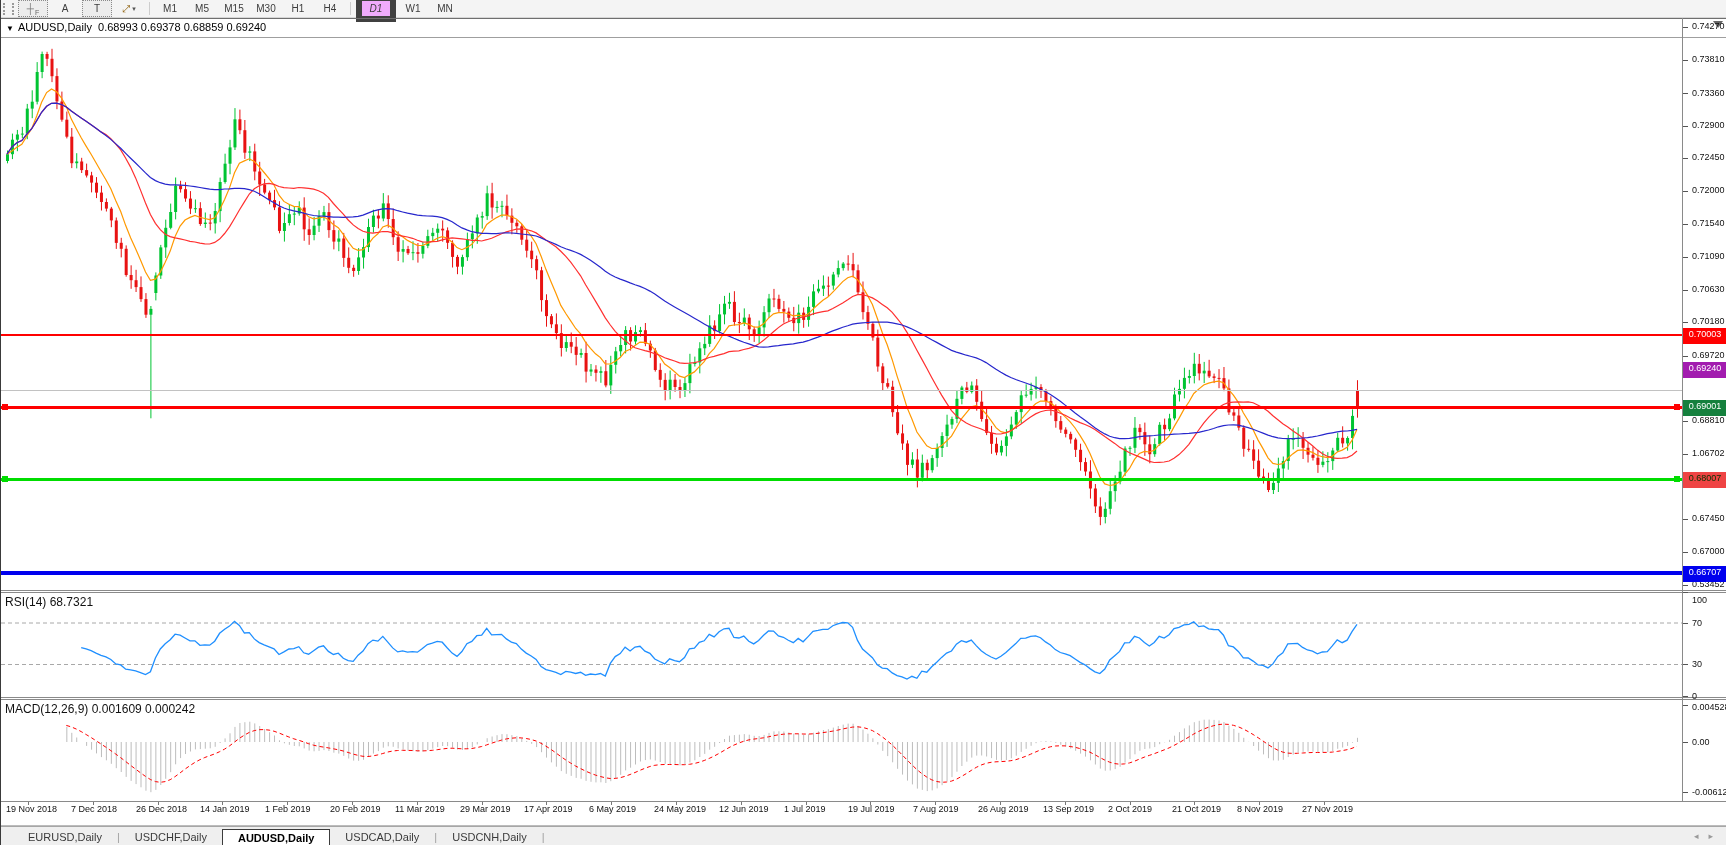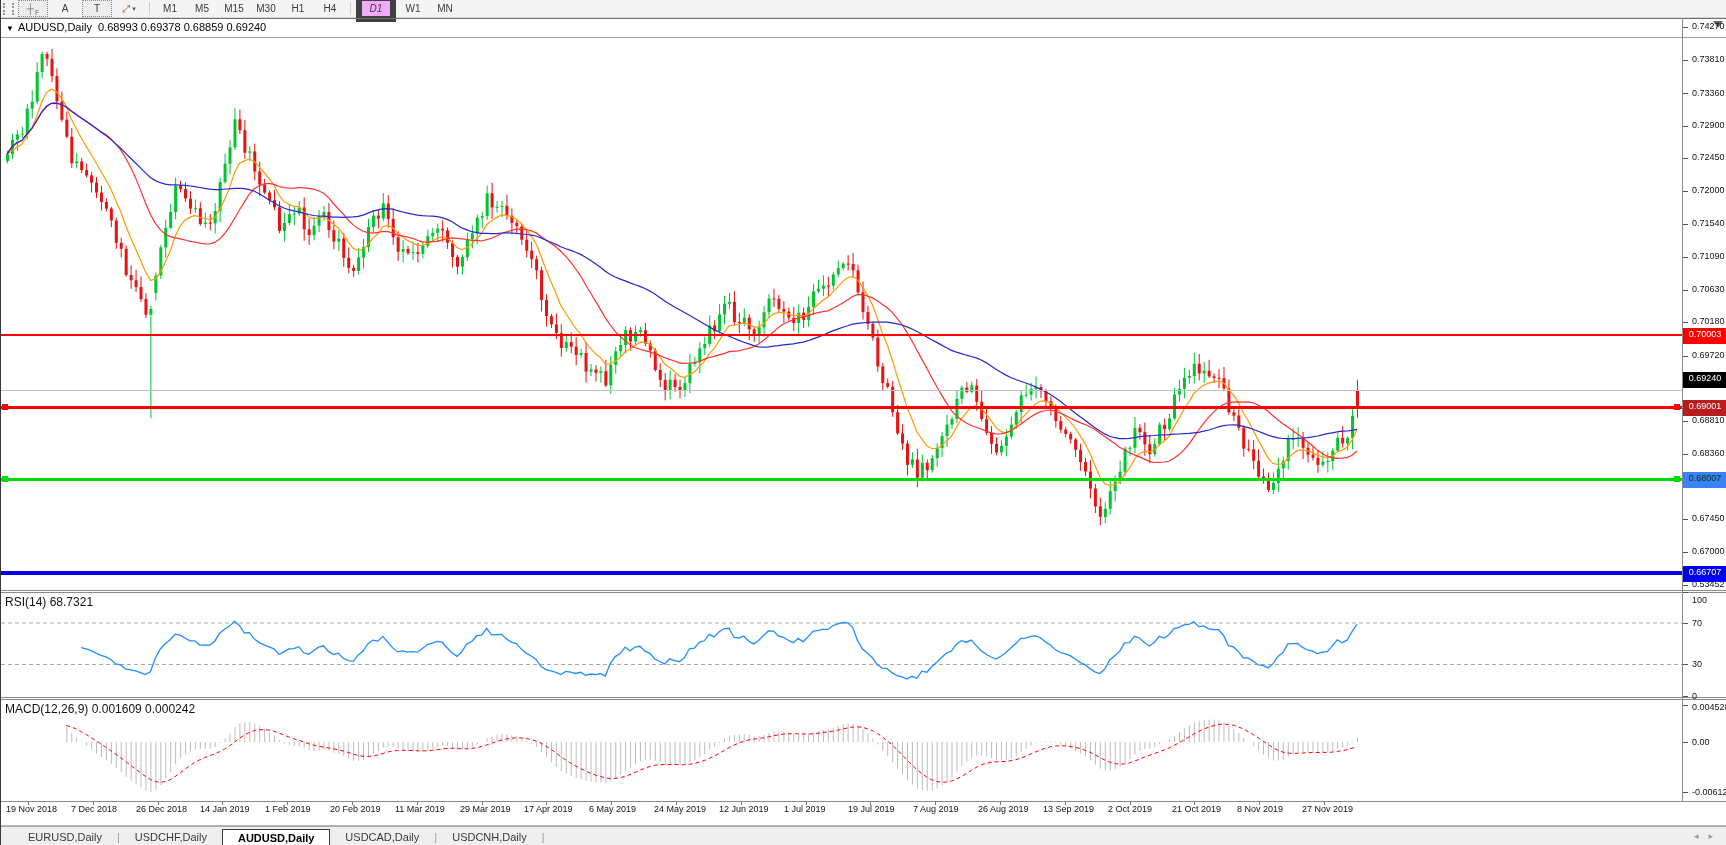--- a/index.html
+++ b/index.html
@@ -956,34 +956,34 @@
       <div class="axlab" style="top:251px;">0.71090</div>
       <div class="tickdash" style="top:290px;"></div>
       <div class="axlab" style="top:284px;">0.70630</div>
       <div class="tickdash" style="top:322px;"></div>
       <div class="axlab" style="top:316px;">0.70180</div>
       <div class="tickdash" style="top:356px;"></div>
       <div class="axlab" style="top:350px;">0.69720</div>
       <div class="tickdash" style="top:421px;"></div>
       <div class="axlab" style="top:415px;">0.68810</div>
       <div class="tickdash" style="top:454px;"></div>
-      <div class="axlab" style="top:448px;">0.68360</div>
+      <div class="axlab" style="top:448px;">1.06702</div>
       <div class="tickdash" style="top:486px;"></div>
       <div class="axlab" style="top:480px;">0.67910</div>
       <div class="tickdash" style="top:519px;"></div>
       <div class="axlab" style="top:513px;">0.67450</div>
       <div class="tickdash" style="top:552px;"></div>
       <div class="axlab" style="top:546px;">0.67000</div>
       <div class="tickdash" style="top:585px;"></div>
       <div class="axlab" style="top:579px;">0.53452</div>
       <div class="tag" style="top:328px;background:#ff0000;color:#ffffff;">0.70003</div>
-      <div class="tag" style="top:400px;background:#b91c1c;color:#ffffff;">0.69001</div>
-      <div class="tag" style="top:472px;background:#3b82f6;color:#003300;">0.68007</div>
+      <div class="tag" style="top:400px;background:#15803d;color:#ffffff;">0.69001</div>
+      <div class="tag" style="top:472px;background:#ef4444;color:#003300;">0.68007</div>
       <div class="tag" style="top:566px;background:#0000ee;color:#ffffff;">0.66707</div>
-      <div class="tag" style="top:372px;background:#000000;color:#ffffff;">0.69240</div>
+      <div class="tag" style="top:362px;background:#a21caf;color:#ffffff;">0.69240</div>
       <div class="tickdash" style="top:592px;"></div>
       <div class="axlab" style="top:595px;">100</div>
       <div class="tickdash" style="top:623px;"></div>
       <div class="axlab" style="top:618px;">70</div>
       <div class="tickdash" style="top:664px;"></div>
       <div class="axlab" style="top:659px;">30</div>
       <div class="tickdash" style="top:696px;"></div>
       <div class="axlab" style="top:691px;">0</div>
       <div class="tickdash" style="top:705px;"></div>
       <div class="axlab" style="top:702px;">0.004528</div>

